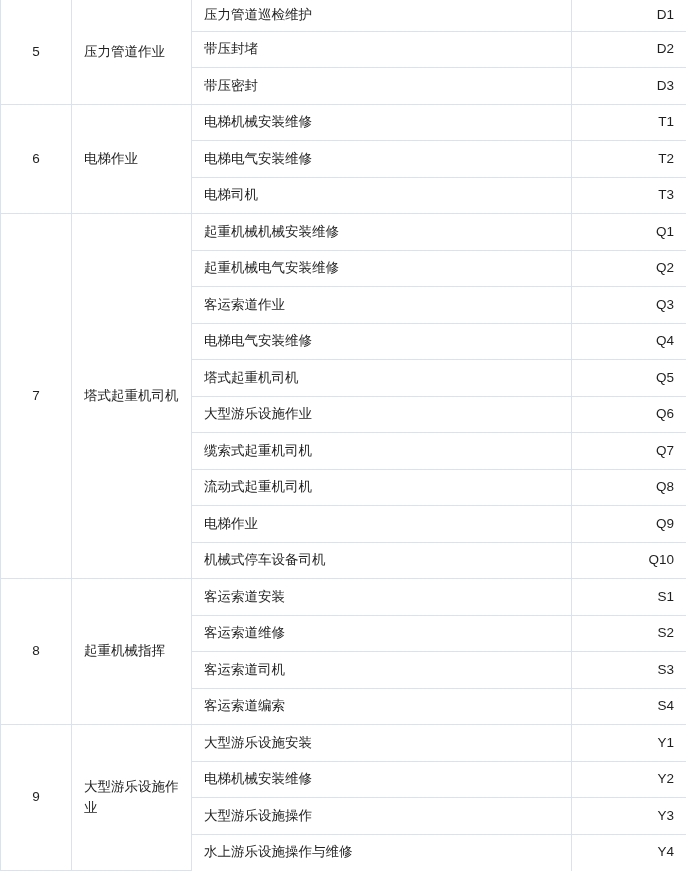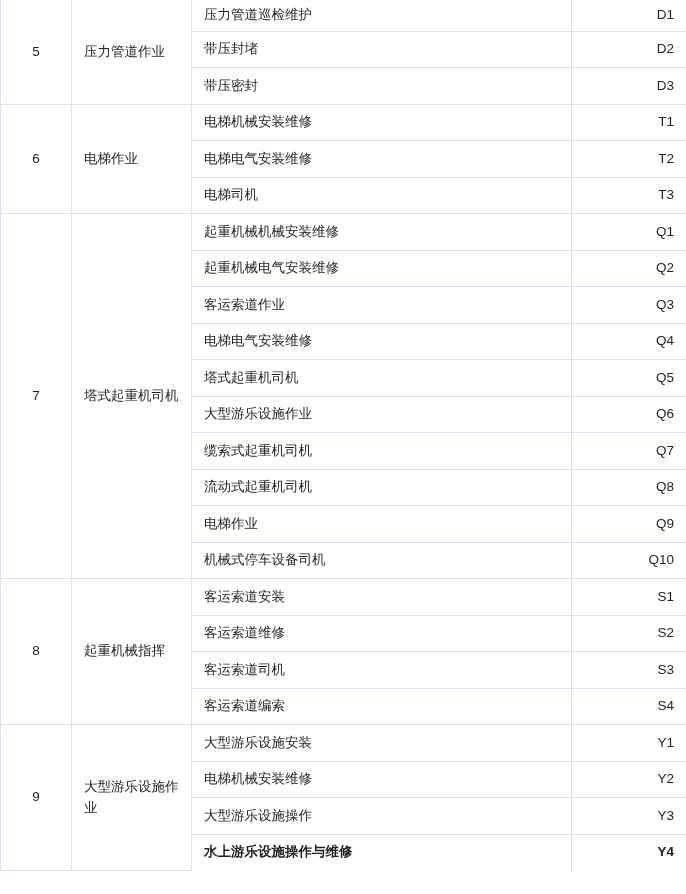--- a/index.html
+++ b/index.html
@@ -48,21 +48,20 @@
     padding-left: 14px;
   }
   
   tr.first-row td {
     height: 31px;
     border-top: none;
   }
   
   tr.last-row td {
     border-bottom: none;
-    font-weight: bold;
   }
 </style>
 </head>
 <body>
 
 <table class="spec-table">
   <tbody>
 
     <tr class="first-row">
       <td class="col-no" rowspan="3">5</td>

